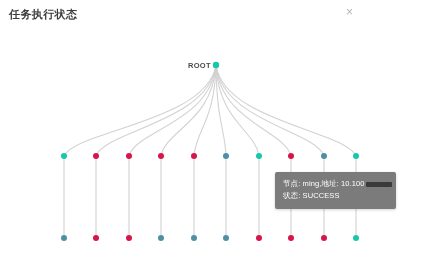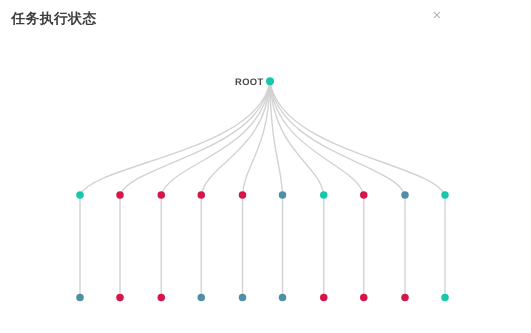--- a/index.html
+++ b/index.html
@@ -168,14 +168,25 @@
           <circle cx="226" cy="206" r="3" fill="#4f8fa6"></circle>
           <circle cx="259" cy="206" r="3" fill="#d6164a"></circle>
           <circle cx="291" cy="206" r="3" fill="#d6164a"></circle>
           <circle cx="324" cy="206" r="3" fill="#d6164a"></circle>
           <circle cx="356" cy="206" r="3" fill="#17c7ac"></circle>
         </g>
     </svg>
     <div id="root-label">ROOT</div>
   </div>
 
+  <div id="tooltip">
+    <div class="tip-line">
+      <span class="tip-key">节点:</span>
+      <span class="tip-val">ming,地址:</span>
+      <span class="tip-val">10.100</span><span class="redaction"></span>
+    </div>
+    <div class="tip-line">
+      <span class="tip-key">状态:</span>
+      <span class="tip-val">SUCCESS</span>
+    </div>
+  </div>
 
 </div>
 
 </body></html>

